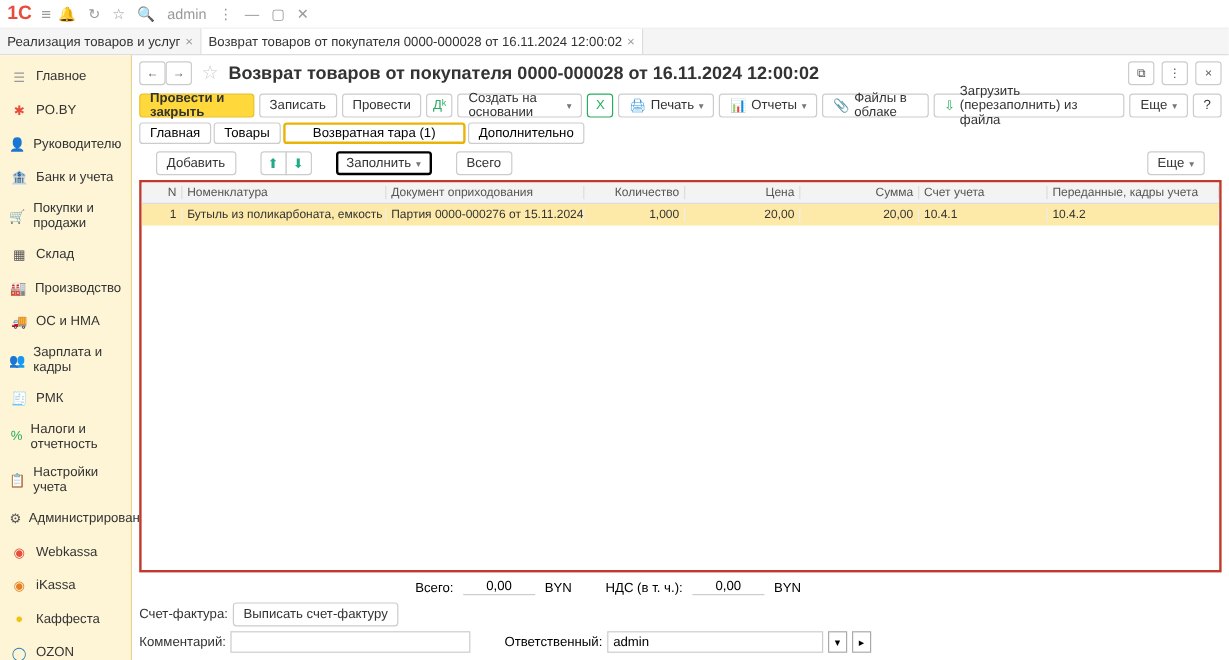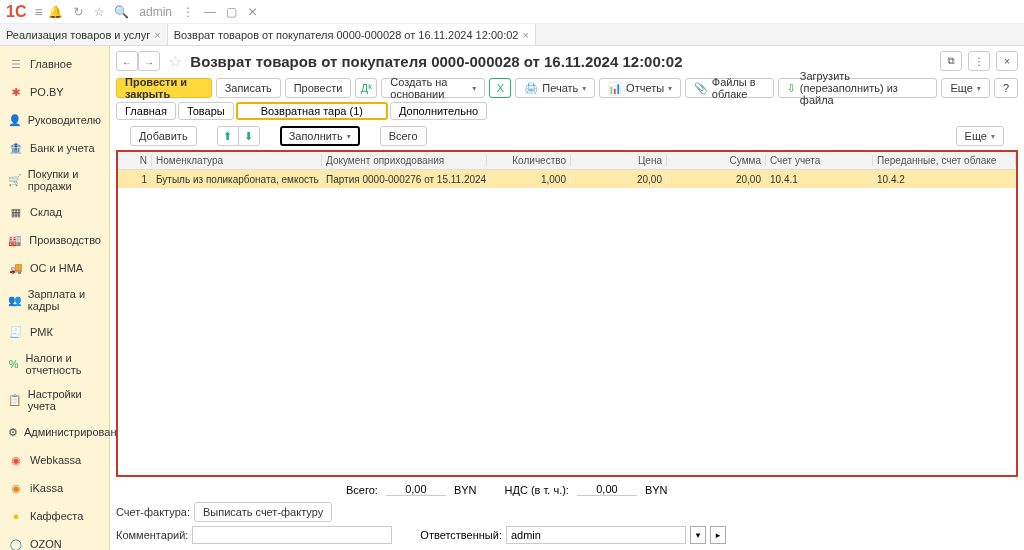--- a/index.html
+++ b/index.html
@@ -239,21 +239,21 @@
 
     <div class="grid-wrap">
       <div class="grid-head">
         <div class="gh col-n">N</div>
         <div class="gh col-nom">Номенклатура</div>
         <div class="gh col-doc">Документ оприходования</div>
         <div class="gh col-qty">Количество</div>
         <div class="gh col-price">Цена</div>
         <div class="gh col-sum">Сумма</div>
         <div class="gh col-acct">Счет учета</div>
-        <div class="gh col-pass">Переданные, счет облаке</div>
+        <div class="gh col-pass">Переданные, кадры учета</div>
       </div>
       <div class="grid-row">
         <div class="gc col-n">1</div>
         <div class="gc col-nom">Бутыль из поликарбоната, емкость 18,9л</div>
         <div class="gc col-doc">Партия 0000-000276 от 15.11.2024 12:00:00</div>
         <div class="gc col-qty">1,000</div>
         <div class="gc col-price">20,00</div>
         <div class="gc col-sum">20,00</div>
         <div class="gc col-acct">10.4.1</div>
         <div class="gc col-pass">10.4.2</div>

